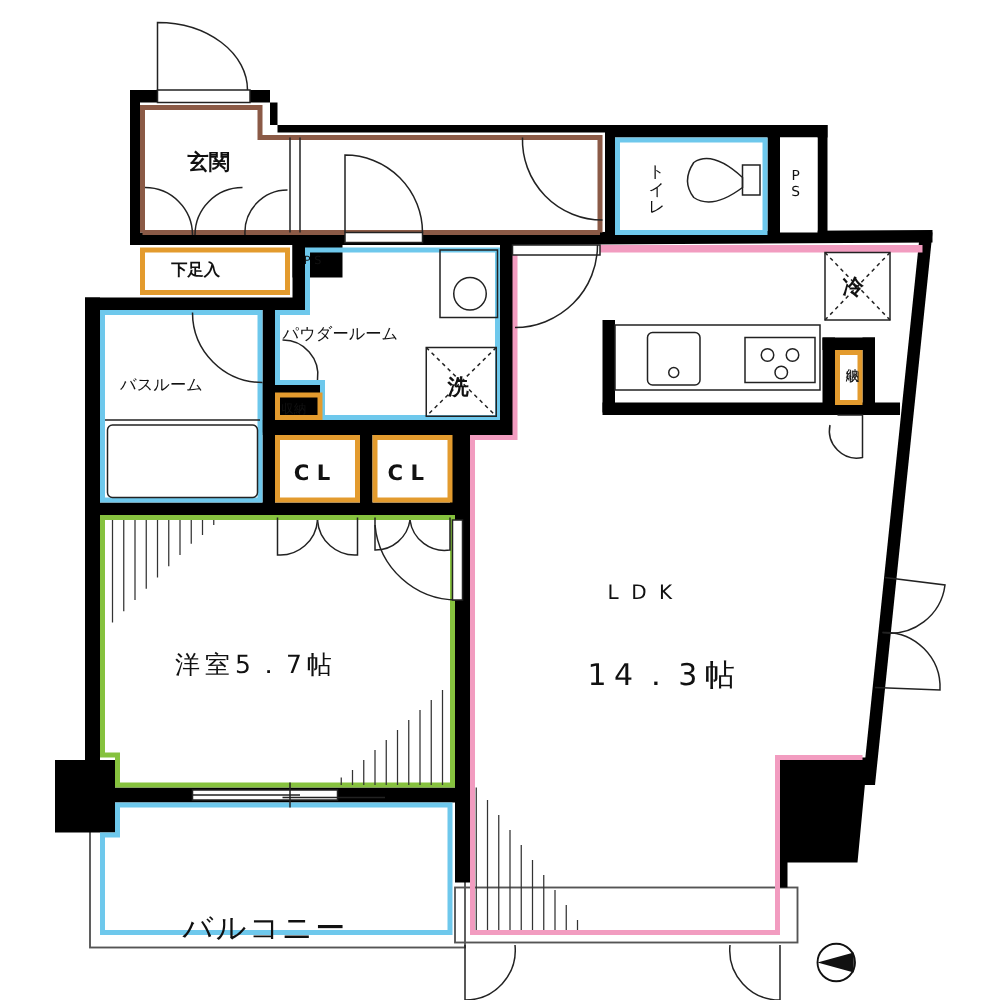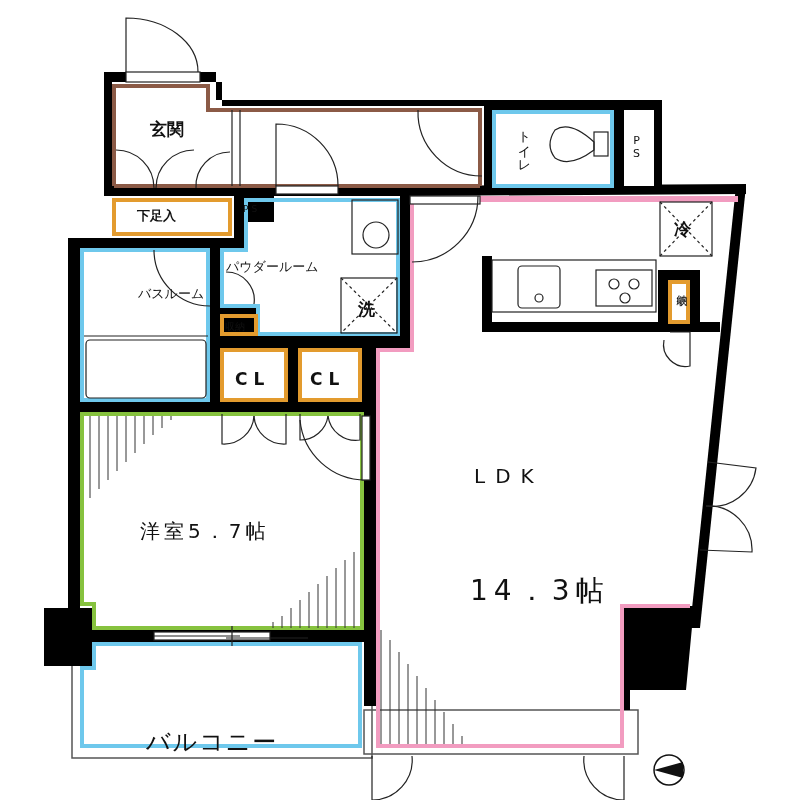--- a/index.html
+++ b/index.html
@@ -211,22 +211,22 @@
   </g>
 </svg>
 
 <div class="lbl md" style="left:150px;top:118px;">玄関</div>
 <div class="lbl sm" style="left:137px;top:207px;font-weight:bold;">下足入</div>
 <div class="lbl xs" style="left:243px;top:204px;">PS</div>
 <div class="lbl sm vt" style="left:515px;top:122px;">トイレ</div>
 <div class="lbl sm vt" style="left:630px;top:134px;font-size:11px;">PS</div>
 <div class="lbl sm" style="left:226px;top:258px;">パウダールーム</div>
 <div class="lbl md" style="left:358px;top:298px;">洗</div>
-<div class="lbl sm" style="left:96px;top:285px;margin-left:42px;">バスルーム</div>
+<div class="lbl sm" style="left:96px;top:299px;">バスルーム</div>
 <div class="lbl" style="left:225px;top:320px;font-size:10px;">収納</div>
 <div class="lbl md" style="left:235px;top:369px;letter-spacing:6px;">CL</div>
 <div class="lbl md" style="left:310px;top:369px;letter-spacing:6px;">CL</div>
 <div class="lbl lg" style="left:140px;top:518px;font-size:20px;">洋室5．7帖</div>
-<div class="lbl lg" style="left:474px;top:464px;font-size:20px;letter-spacing:10px;">LDK</div>
-<div class="lbl lg" style="left:470px;top:524px;font-size:28px;letter-spacing:6px;margin-top:48px;">14．3帖</div>
+<div class="lbl lg" style="left:486px;top:464px;font-size:16px;letter-spacing:10px;">LDK</div>
+<div class="lbl lg" style="left:470px;top:524px;font-size:24px;letter-spacing:6px;">14．3帖</div>
 <div class="lbl md" style="left:674px;top:218px;">冷</div>
 <div class="lbl vt" style="left:673px;top:286px;font-size:11px;">収納</div>
 <div class="lbl lg" style="left:146px;top:684px;font-size:24px;letter-spacing:2px;margin-top:42px;">バルコニー</div>
 
 </body></html>

